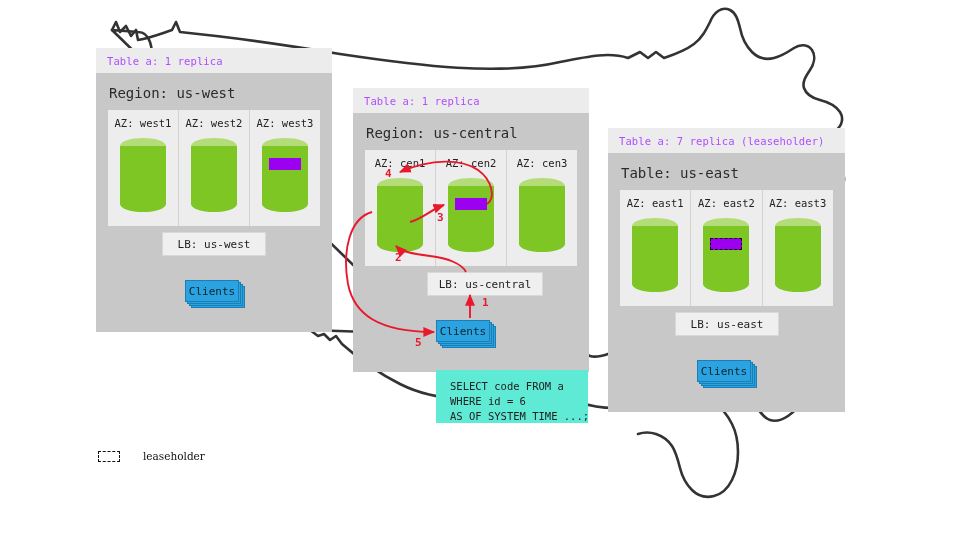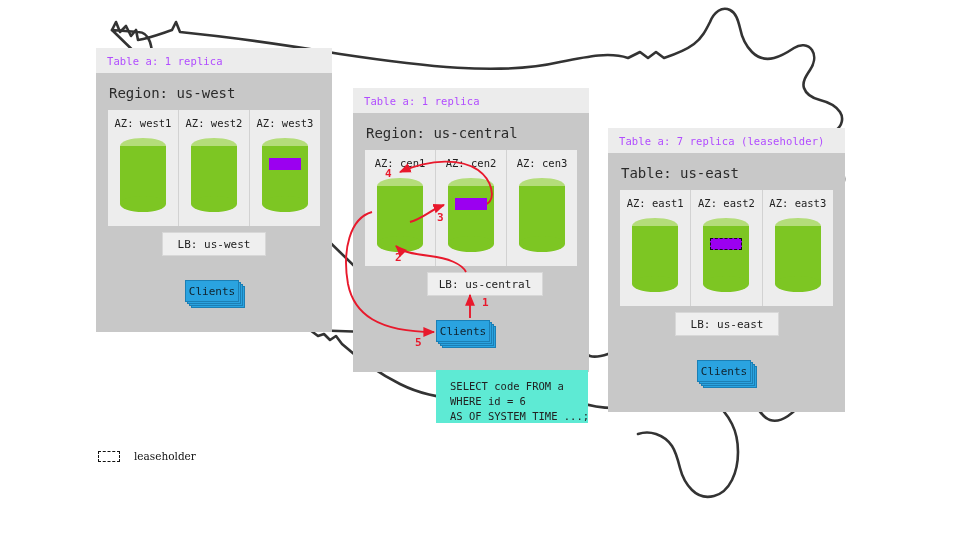--- a/index.html
+++ b/index.html
@@ -58,21 +58,21 @@
   }
 
   
   .sqlbox{
     position:absolute;background:#5eead4;padding:9px 12px 10px 14px;
     box-sizing:border-box;font-size:10.5px;color:#222;line-height:1.45;
   }
   .sqlbox div{white-space:pre;}
 
   
-  .legend{position:absolute;display:flex;align-items:center;gap:14px;}
+  .legend{position:absolute;display:flex;align-items:center;gap:23px;}
   .legend .swatch{width:22px;height:11px;border:1.6px dashed #111;background:#fff;box-sizing:border-box;}
   .legend .ltext{font-size:10.5px;color:#111;font-family:"DejaVu Serif","Liberation Serif",serif;}
 
   .arrow-layer{position:absolute;left:0;top:0;width:960px;height:540px;}
   .anum{position:absolute;color:#e8192c;font-size:11px;font-weight:bold;}
 </style>
 </head>
 <body>
 
 <div id="stage">

